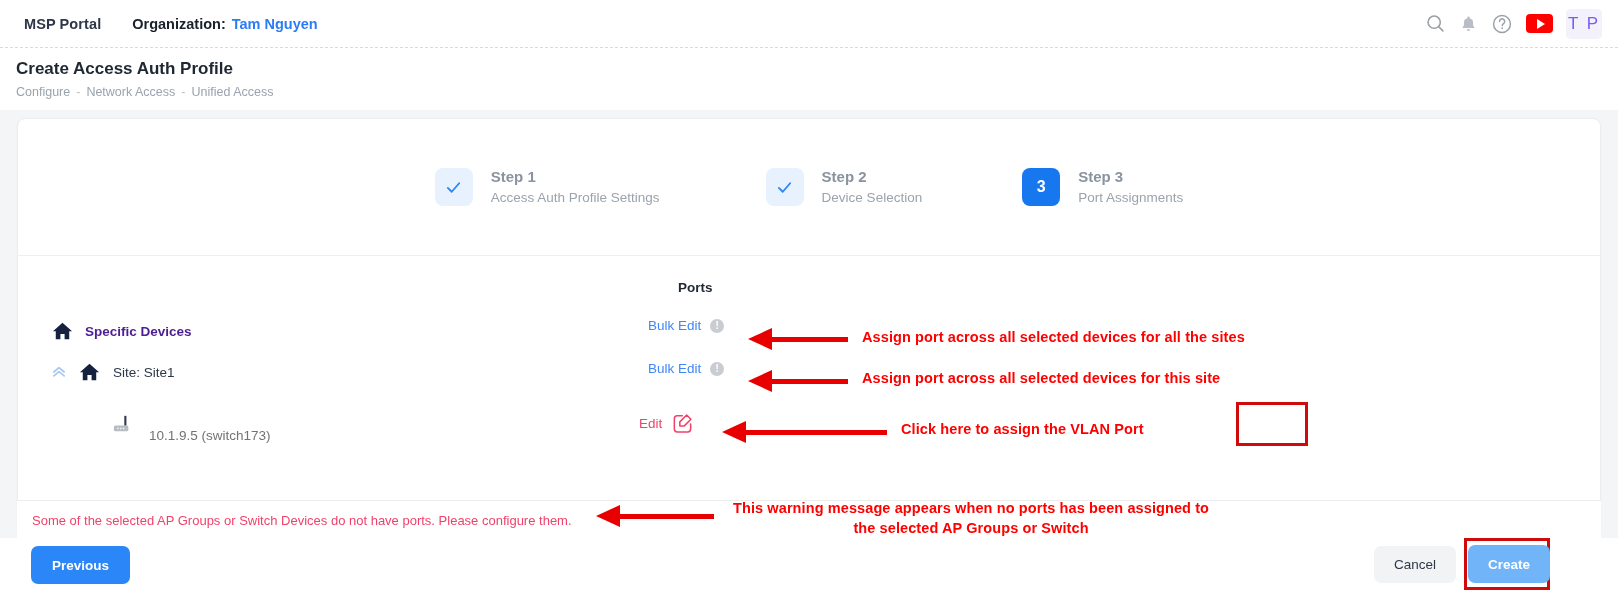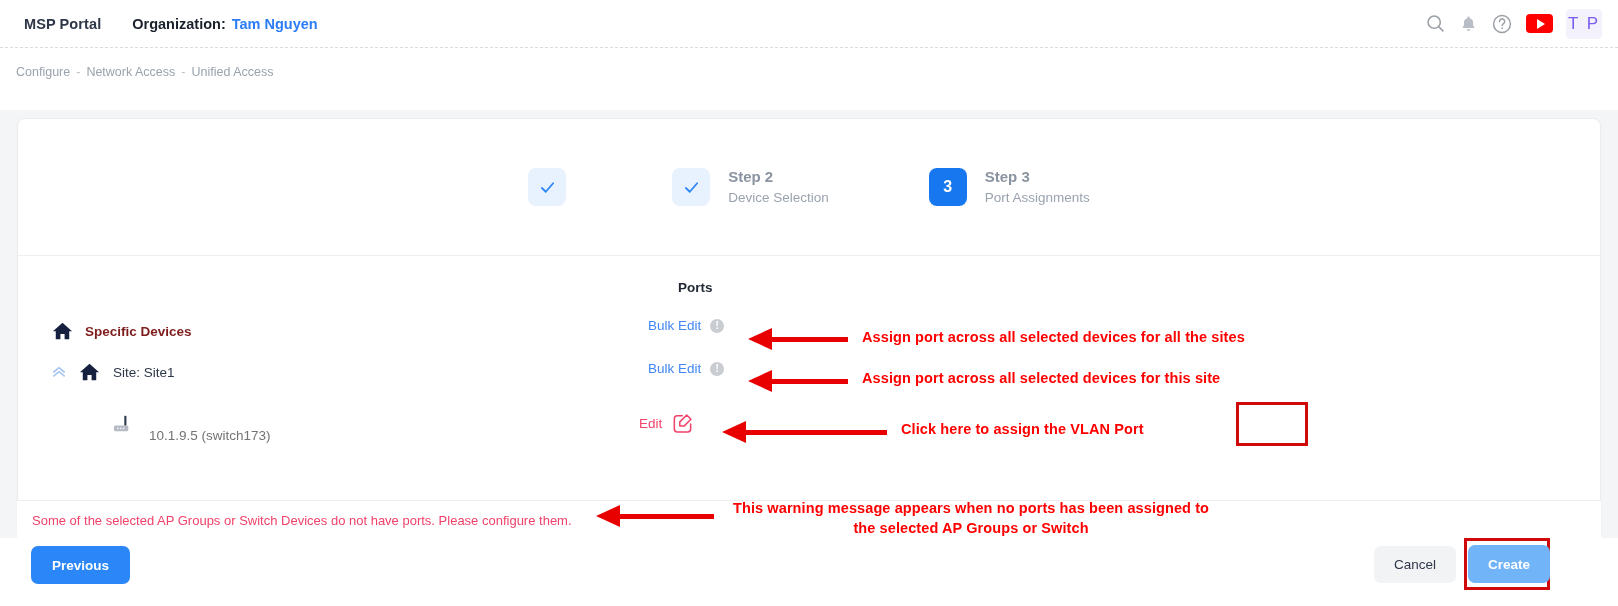--- a/index.html
+++ b/index.html
@@ -92,21 +92,21 @@
   }
 
   .tree { position: absolute; left: 0; top: 0; width: 100%; }
   .tree-row { position: absolute; display: flex; align-items: center; }
   .row1 { left: 33px; top: 65px; }
   .row2 { left: 33px; top: 106px; }
   .row3 { left: 33px; top: 148px; }
 
   .chev { width: 16px; display: flex; align-items: center; justify-content: center; }
   .home-icon { display: flex; align-items: center; }
-  .tree-label { font-size: 13.5px; color: #7f1d1d; }
+  .tree-label { font-size: 13.5px; color: #4c1d95; }
   .tree-label.bold { font-weight: bold; margin-left: 11px; }
   .tree-label.norm { margin-left: 12px; color: #2d3748; }
   .tree-label.dev { margin-left: 12px; color: #737373; margin-top: 24px; }
 
   .ports-col { position: absolute; left: 630px; }
   .pr1 { top: 62px; }
   .pr2 { top: 105px; }
   .pr3 { top: 142px; }
   .port-cell { display: flex; align-items: center; gap: 9px; }
   .bulk-edit { font-size: 13.5px; color: #4187f5; cursor: pointer; }
@@ -241,38 +241,43 @@
     <span class="ticon">
       <span class="yt-badge">
           <span class="yt-tri"></span>
         </span>
     </span>
     <span class="avatar">T P</span>
   </div>
 </div>
 
 <div class="page-head">
+  <div class="page-title">Create Access Auth Profile</div>
   <div class="crumbs">
     <span class="crumb">Configure</span>
     <span class="crumb-sep">-</span>
     <span class="crumb">Network Access</span>
     <span class="crumb-sep">-</span>
     <span class="crumb">Unified Access</span>
   </div>
 </div>
 
 <div class="card">
 
   <div class="stepper">
 
     <div class="step">
       <div class="step-badge done">
         <svg width="17" height="17" viewBox="0 0 24 24" fill="none" stroke="#2b87f7" stroke-width="2.6" stroke-linecap="round" stroke-linejoin="round">
           <polyline points="4,12.5 9.5,18 20,6"></polyline>
         </svg>
+      </div>
+      <div class="step-text">
+        <div class="step-name">Step 1</div>
+        <div class="step-sub">Access Auth Profile Settings</div>
       </div>
     </div>
 
     <div class="step-gap"></div>
 
     <div class="step">
       <div class="step-badge done">
         <svg width="17" height="17" viewBox="0 0 24 24" fill="none" stroke="#2b87f7" stroke-width="2.6" stroke-linecap="round" stroke-linejoin="round">
           <polyline points="4,12.5 9.5,18 20,6"></polyline>
         </svg>

